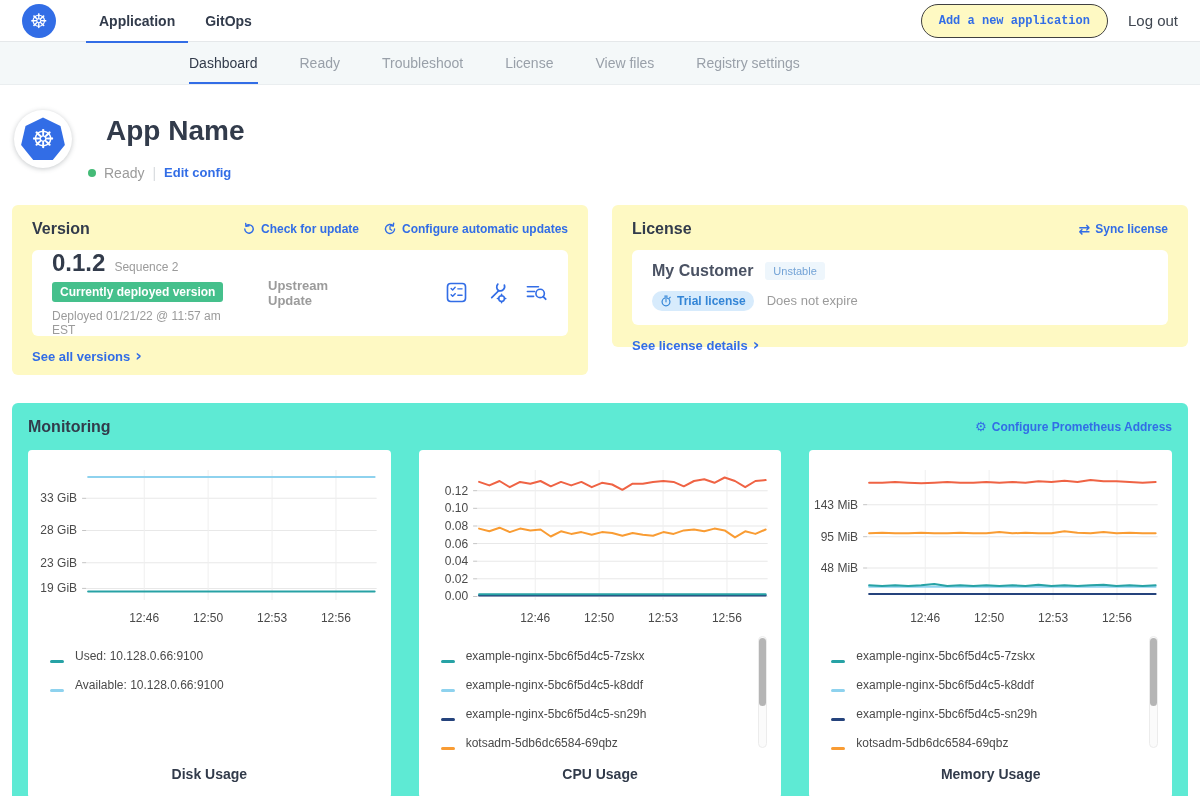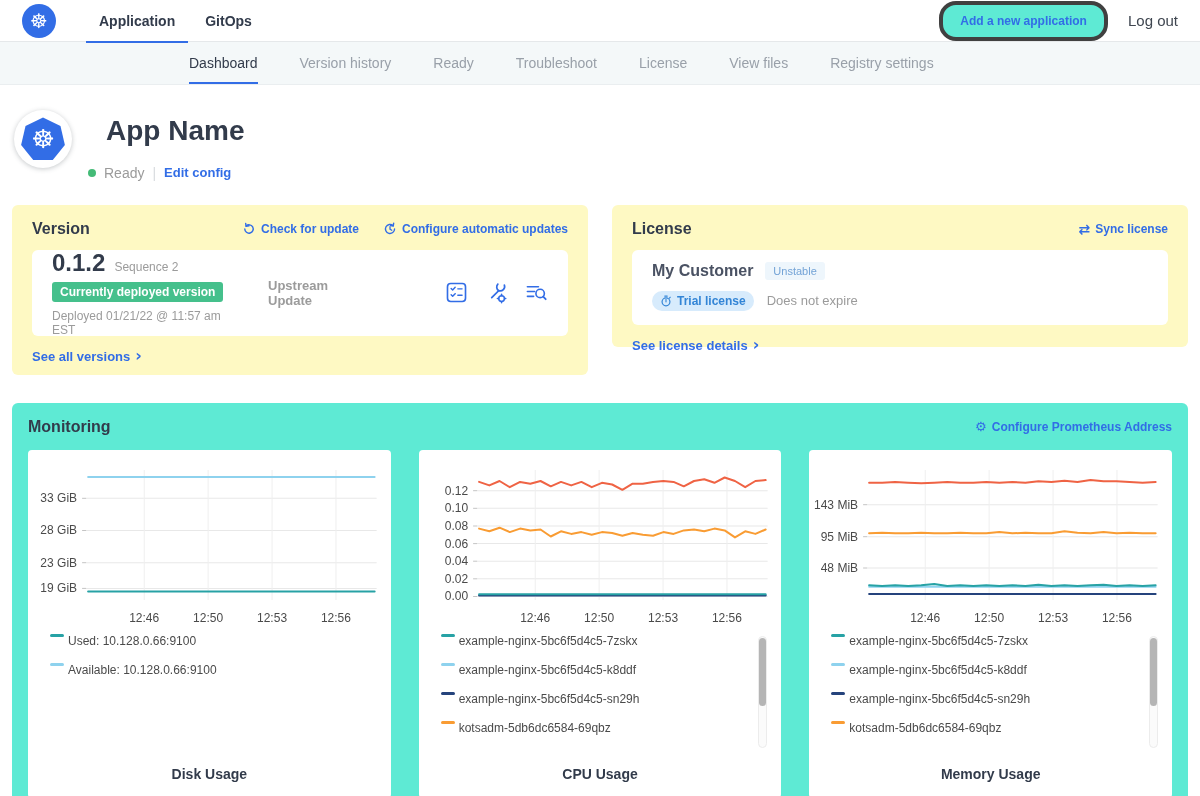--- a/index.html
+++ b/index.html
@@ -10,21 +10,21 @@
     background:#ffffff; color:#323b4b;
   }
   .glyph { font-family:"DejaVu Sans", sans-serif; }
 
   
   .topnav { height:42px; display:flex; align-items:center; padding:0 22px; border-bottom:1px solid #e5e8ea; background:#fff; }
   .logo-circle { width:34px; height:34px; border-radius:50%; background:#326de6; color:#fff; display:flex; align-items:center; justify-content:center; font-size:20px; margin-right:28px; flex:0 0 auto; }
   .topnav-tab { font-size:14px; font-weight:bold; color:#323b4b; padding:0 15px; height:42px; display:flex; align-items:center; position:relative; cursor:pointer; }
   .topnav-tab.active::after { content:""; position:absolute; left:2px; right:2px; bottom:-1px; height:2px; background:#326de6; }
   .topnav-right { margin-left:auto; display:flex; align-items:center; gap:20px; }
-  .add-app-btn { border:4px solid #404040; color:#326de6; font-weight:bold; font-size:12px; border-radius:17px; padding:9px 17px; background:#5eead4; cursor:pointer; font-family:Liberation Sans, sans-serif; }
+  .add-app-btn { border:1px solid #404040; color:#326de6; font-weight:bold; font-size:12px; border-radius:17px; padding:9px 17px; background:#fef9c3; cursor:pointer; font-family:Liberation Mono, monospace; }
   .logout { font-size:15px; color:#3f4650; cursor:pointer; }
 
   
   .subnav { height:43px; background:#f4f8f9; border-bottom:1px solid #eaeef0; display:flex; padding-left:168px; }
   .subnav-tab { font-size:14px; color:#99a0a9; padding:0 21px; display:flex; align-items:center; position:relative; cursor:pointer; }
   .subnav-tab.active { color:#323b4b; }
   .subnav-tab.active::after { content:""; position:absolute; left:21px; right:21px; bottom:0; height:2px; background:#326de6; }
 
   
   .app-header { display:flex; align-items:center; padding:13px 0 12px 14px; }
@@ -69,21 +69,21 @@
   .trial-badge { background:#d7ebfc; color:#3385d6; font-weight:bold; font-size:12px; padding:3px 8px; border-radius:10px; display:flex; gap:5px; align-items:center; }
   .expiry { font-size:13px; color:#9b9b9b; }
 
   
   .monitoring { margin:28px 12px 0 12px; background:#5eead4; border-radius:6px; padding:15px 16px 16px; }
   .monitor-head { display:flex; align-items:center; }
   .charts-row { display:flex; gap:28px; margin-top:14px; }
   .chart-card { background:#fff; border-radius:4px; flex:1; padding-top:8px; min-width:0; }
   .chart-svg { display:block; width:100%; height:172px; }
   .legend { position:relative; margin:4px 0 0 22px; height:122px; }
-  .legend-row { display:flex; align-items:flex-start; height:29px; gap:4px; }
+  .legend-row { display:flex; align-items:flex-end; height:29px; gap:11px; }
   .dash { width:14px; height:3px; border-radius:2px; flex:0 0 auto; }
   .legend-label { font-size:12px; color:#4a4a4a; white-space:nowrap; }
   .legend-scrollbar { position:absolute; right:14px; top:2px; width:9px; height:112px; background:#fbfbfb; border:1px solid #ececec; border-radius:5px; }
   .legend-thumb { width:7px; margin:1px auto 0; height:68px; background:#b5b5b5; border-radius:4px; }
   .chart-title { text-align:center; font-size:14px; font-weight:bold; color:#323b4b; margin:10px 0 16px; }
 </style>
 </head>
 <body>
 
 <div class="topnav">
@@ -98,23 +98,20 @@
     </div>
   <div class="topnav-right">
     <button class="add-app-btn">Add a new application</button>
     <span class="logout">Log out</span>
   </div>
 </div>
 
 <div class="subnav">
   <div class="subnav-tab active">
       <span>Dashboard</span>
-    </div>
-  <div class="subnav-tab">
-      <span>Version history</span>
     </div>
   <div class="subnav-tab">
       <span>Ready</span>
     </div>
   <div class="subnav-tab">
       <span>Troubleshoot</span>
     </div>
   <div class="subnav-tab">
       <span>License</span>
     </div>

